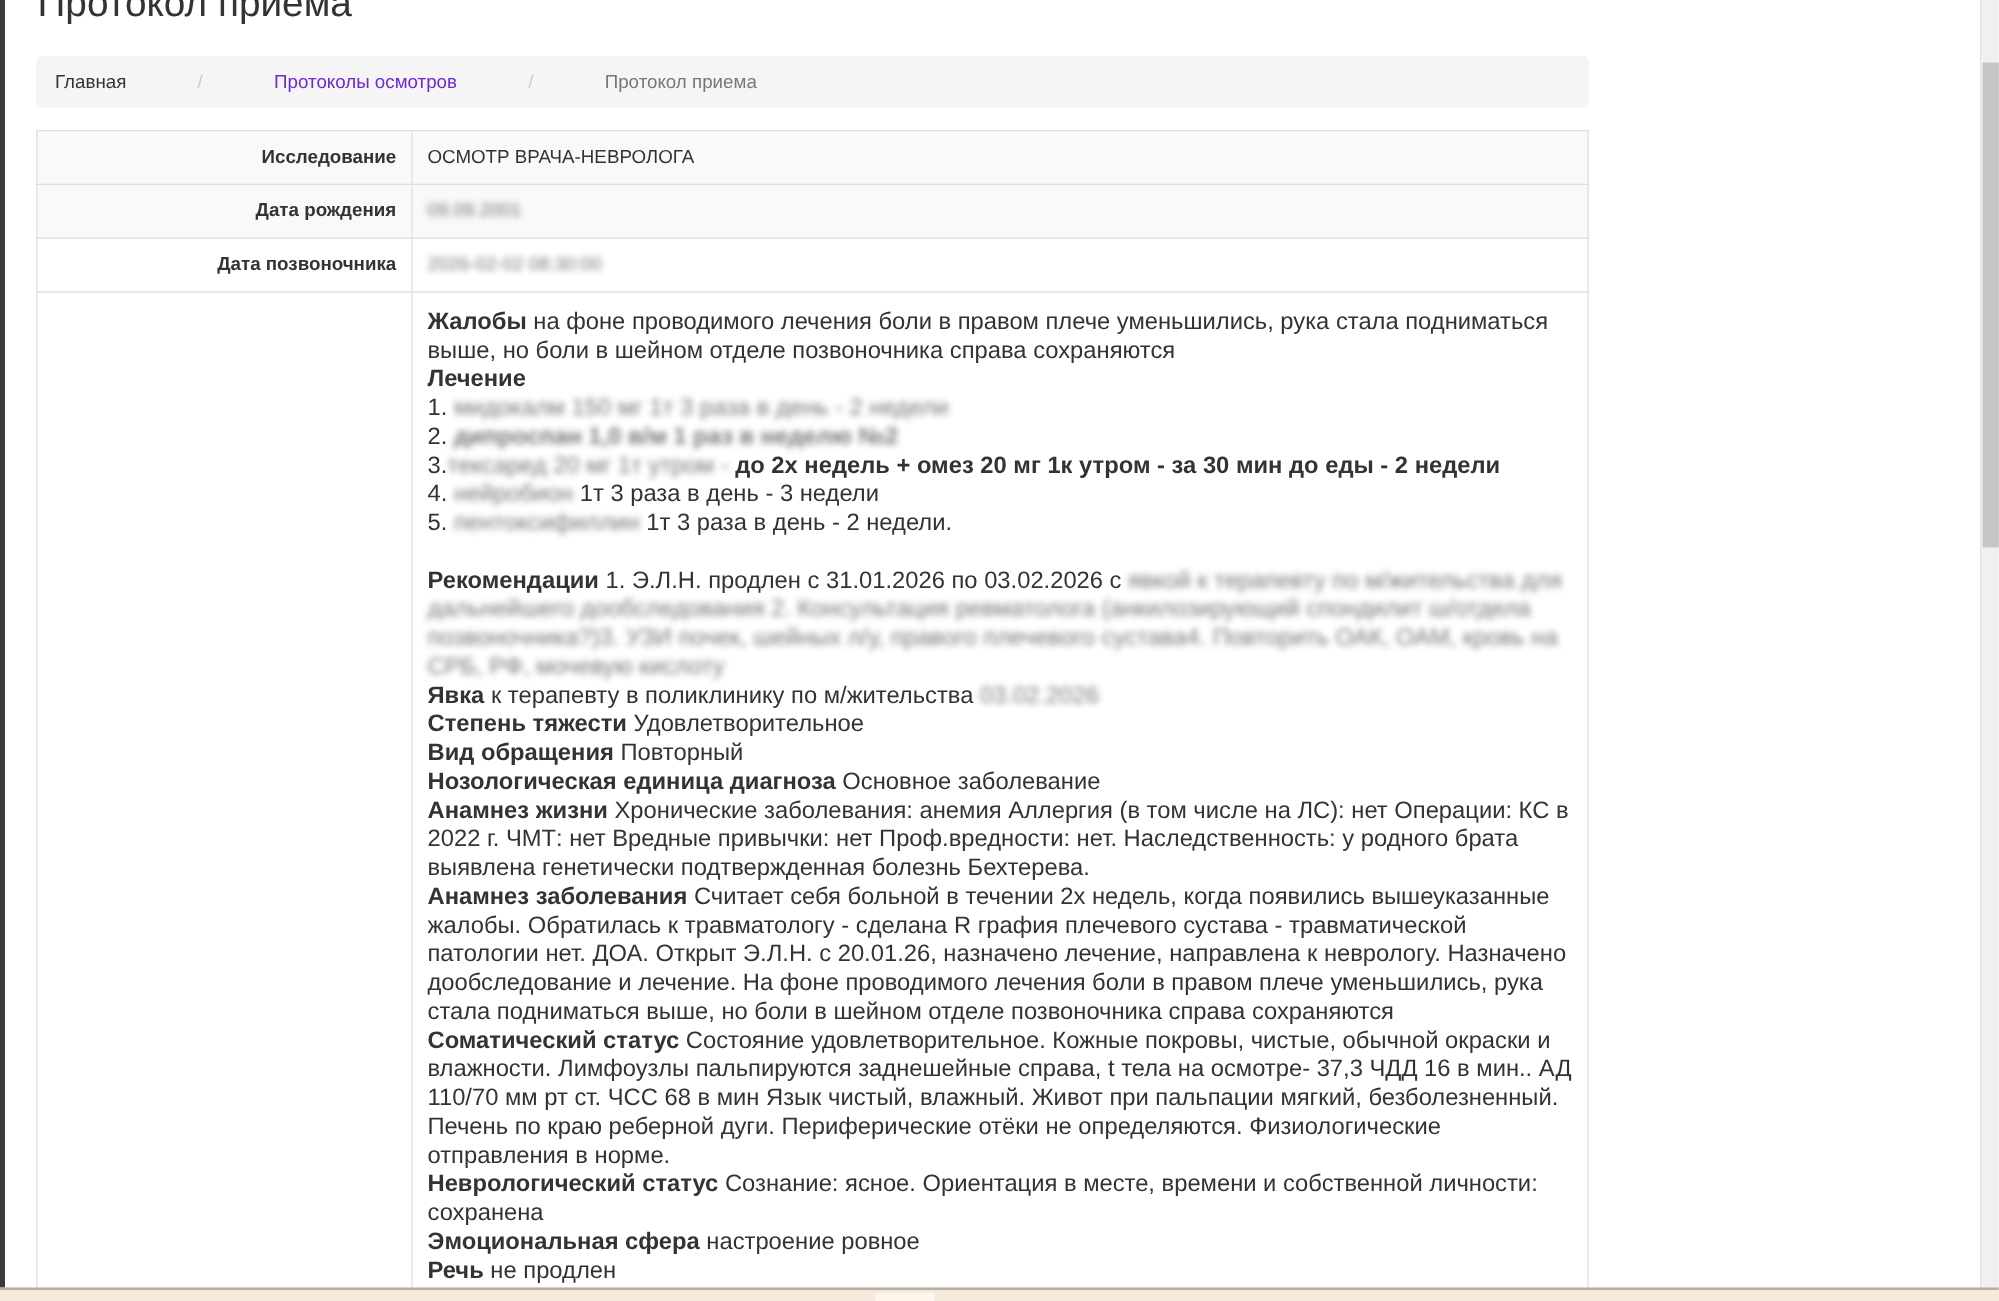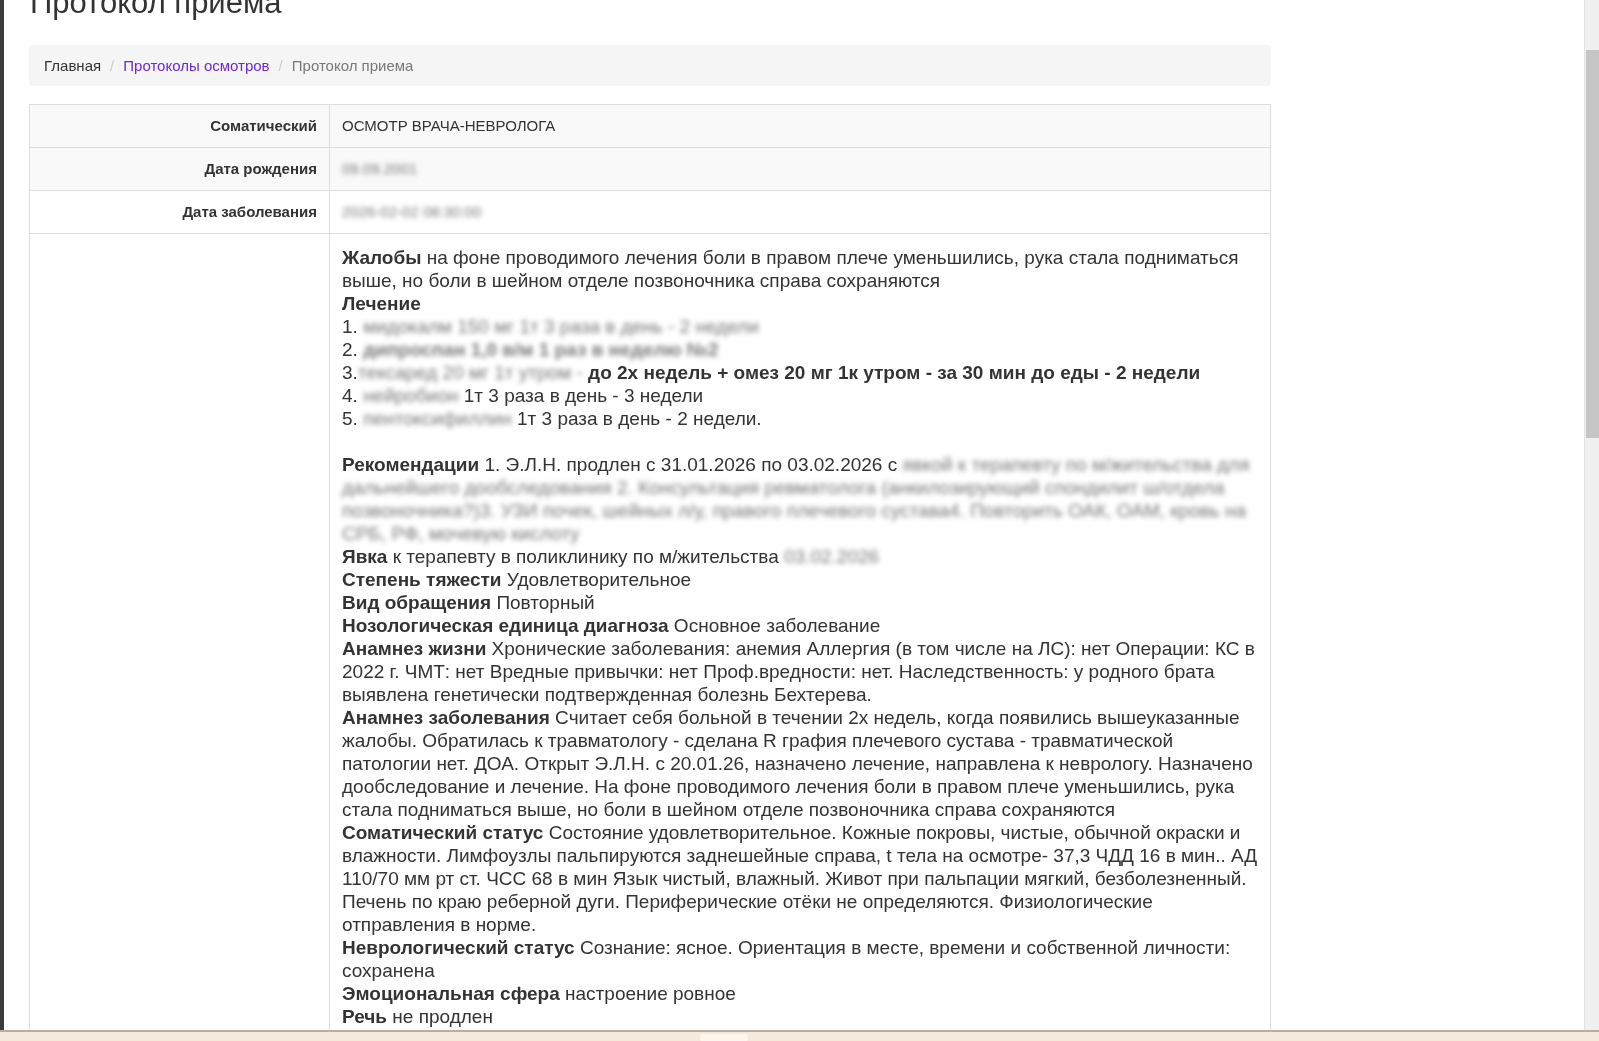--- a/index.html
+++ b/index.html
@@ -28,20 +28,21 @@
   }
   .breadcrumb {
     margin-top: 24px;
     background: #f5f5f5;
     border-radius: 4px;
     padding: 12px 15px;
     font-size: 15px;
     list-style: none;
     display: flex;
     align-items: flex-start;
+    gap: 48px;
   }
   .breadcrumb .crumb-home { color: #333; }
   .breadcrumb .crumb-link { color: #6d28d9; text-decoration: none; cursor: pointer; }
   .breadcrumb .crumb-active { color: #777; }
   .breadcrumb .sep { color: #ccc; padding: 0 9px; }
 
   table.record {
     margin-top: 18px;
     width: 100%;
     border-collapse: collapse;
@@ -105,29 +106,29 @@
     <span class="crumb-home">Главная</span>
     <span class="sep">/</span>
     <a class="crumb-link">Протоколы осмотров</a>
     <span class="sep">/</span>
     <span class="crumb-active">Протокол приема</span>
   </nav>
 
   <table class="record">
     <tbody>
         <tr class="stripe">
-      <td class="flabel">Соматический</td>
+      <td class="flabel">Исследование</td>
       <td class="fvalue">ОСМОТР ВРАЧА-НЕВРОЛОГА</td>
     </tr>
     <tr class="stripe">
       <td class="flabel">Дата рождения</td>
       <td class="fvalue"><span class="blur">09.09.2001</span></td>
     </tr>
     <tr>
-      <td class="flabel">Дата заболевания</td>
+      <td class="flabel">Дата позвоночника</td>
       <td class="fvalue"><span class="blur">2026-02-02 08:30:00</span></td>
     </tr>
     <tr>
       <td class="flabel"></td>
       <td class="fvalue protocol-cell">
             <div class="pline"><span class="b">Жалобы</span><span> на фоне проводимого лечения боли в правом плече уменьшились, рука стала подниматься выше, но боли в шейном отделе позвоночника справа сохраняются</span></div>
             <div class="pline"><span class="b">Лечение</span></div>
             <div class="pline"><span>1. </span><span class="blur">мидокалм 150 мг 1т 3 раза в день - 2 недели</span></div>
             <div class="pline"><span>2. </span><span class="b blur">дипроспан 1,0 в/м 1 раз в неделю №2</span></div>
             <div class="pline"><span>3.</span><span class="blur">тексаред 20 мг 1т утром - </span><span class="b">до 2х недель + омез 20 мг 1к утром - за 30 мин до еды - 2 недели</span></div>

